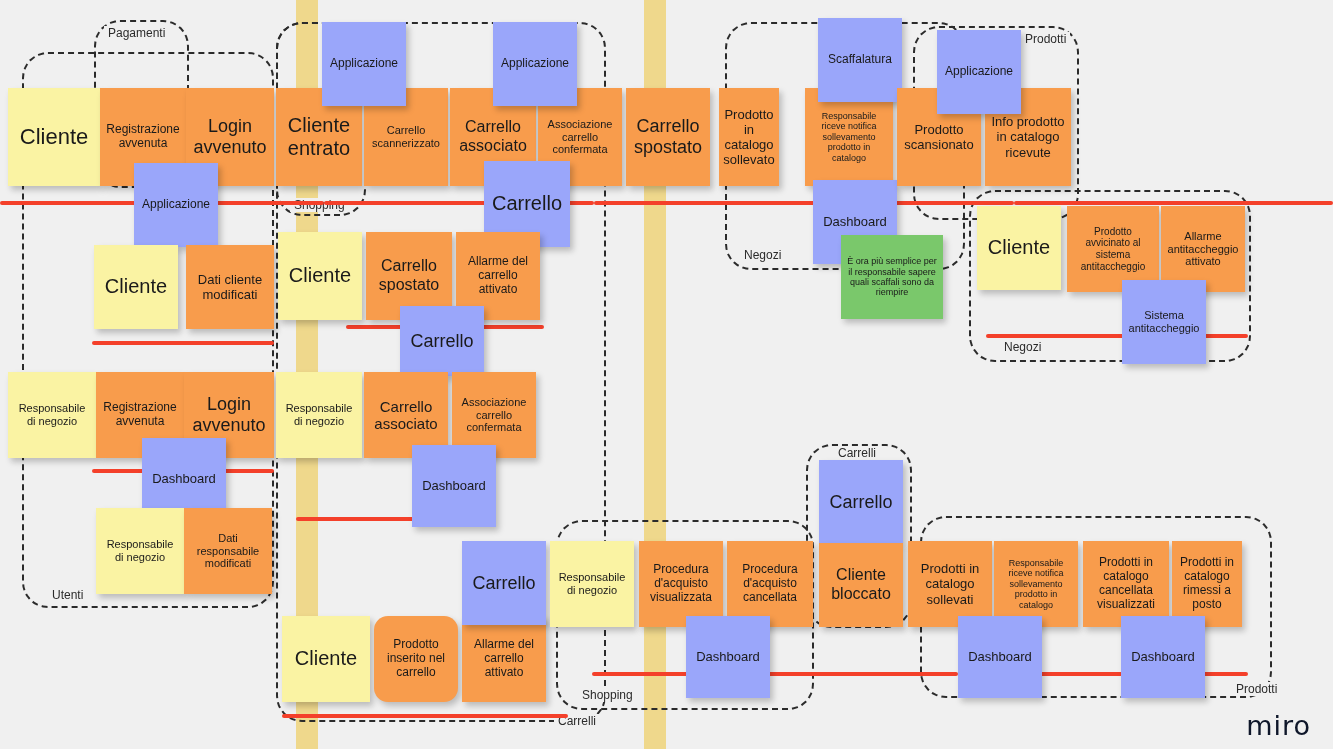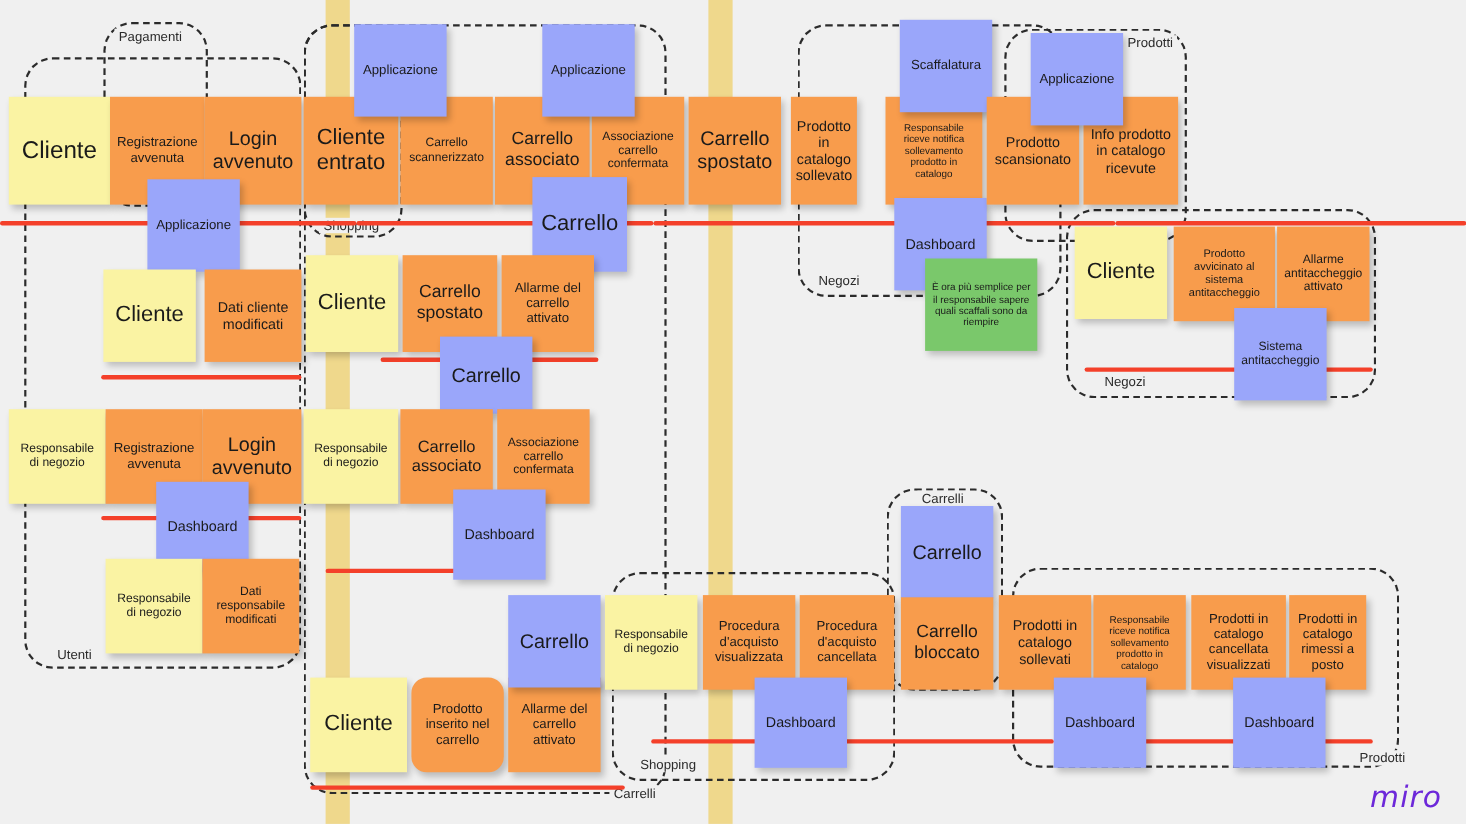--- a/index.html
+++ b/index.html
@@ -55,24 +55,23 @@
   .n-orange{background:#f89c4c;}
   .n-blue{background:#9aa6fa;}
   .n-green{background:#7ac86b;}
 
   
   #miro{
     position:absolute;
     right:22px;bottom:8px;
     font-size:27px;
     letter-spacing:1px;
-    color:#6d28d9;
+    color:#0f172a;
     font-family:"DejaVu Sans",sans-serif;
     user-select:none;
-    font-style:italic;
   }
 </style>
 </head>
 <body>
 
 <div id="board">
 
   <div id="bands-layer">
       <div class="band" style="left: 296px; top: 0px; width: 22px; height: 749px;"></div>
       <div class="band" style="left: 644px; top: 0px; width: 22px; height: 749px;"></div>
@@ -258,21 +257,21 @@
       <div class="note n-orange" style="left: 727px; top: 541px; width: 86px; height: 86px; font-size: 12px;">
         <span>Procedura d'acquisto cancellata</span>
       </div>
       <div class="note n-blue" style="left: 686px; top: 616px; width: 84px; height: 82px; font-size: 13px;">
         <span>Dashboard</span>
       </div>
       <div class="note n-blue" style="left: 819px; top: 460px; width: 84px; height: 84px; font-size: 18px;">
         <span>Carrello</span>
       </div>
       <div class="note n-orange" style="left: 819px; top: 543px; width: 84px; height: 84px; font-size: 16px;">
-        <span>Carrello bloccato</span>
+        <span>Cliente bloccato</span>
       </div>
       <div class="note n-orange" style="left: 908px; top: 541px; width: 84px; height: 86px; font-size: 13px;">
         <span>Prodotti in catalogo sollevati</span>
       </div>
       <div class="note n-orange" style="left: 994px; top: 541px; width: 84px; height: 86px; font-size: 9px;">
         <span>Responsabile riceve notifica sollevamento prodotto in catalogo</span>
       </div>
       <div class="note n-orange" style="left: 1083px; top: 541px; width: 86px; height: 86px; font-size: 12px;">
         <span>Prodotti in catalogo cancellata visualizzati</span>
       </div>

